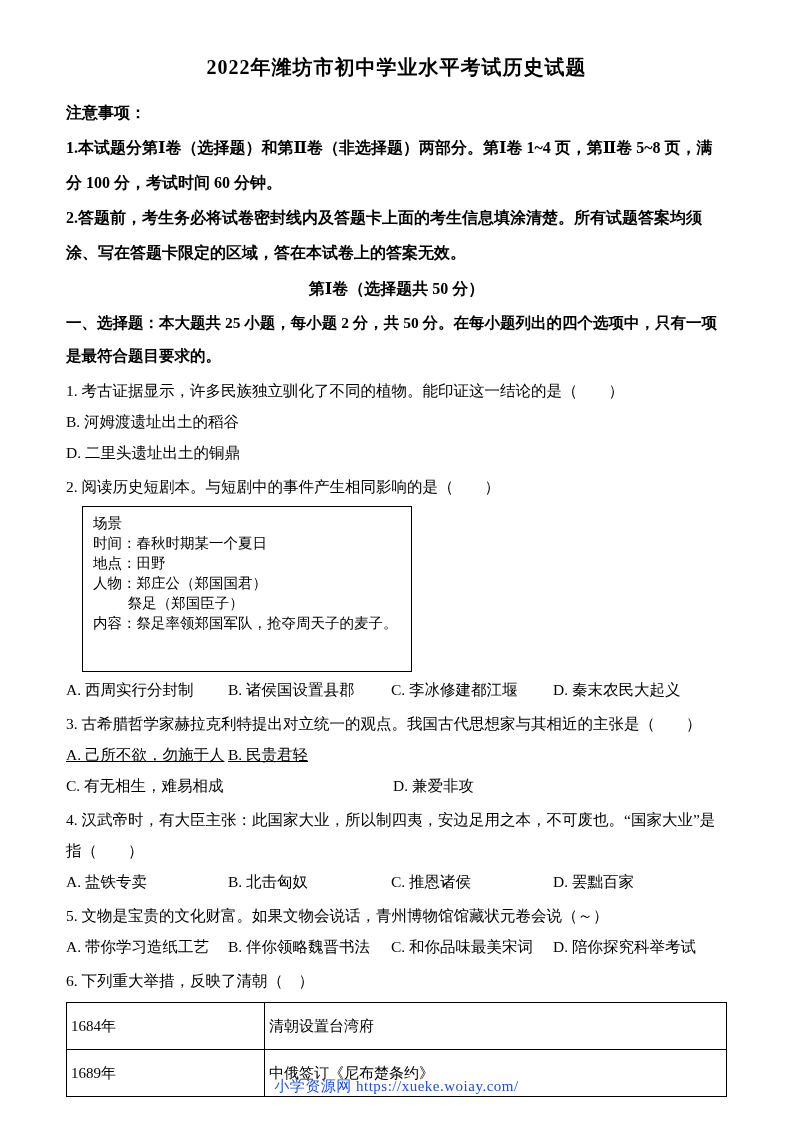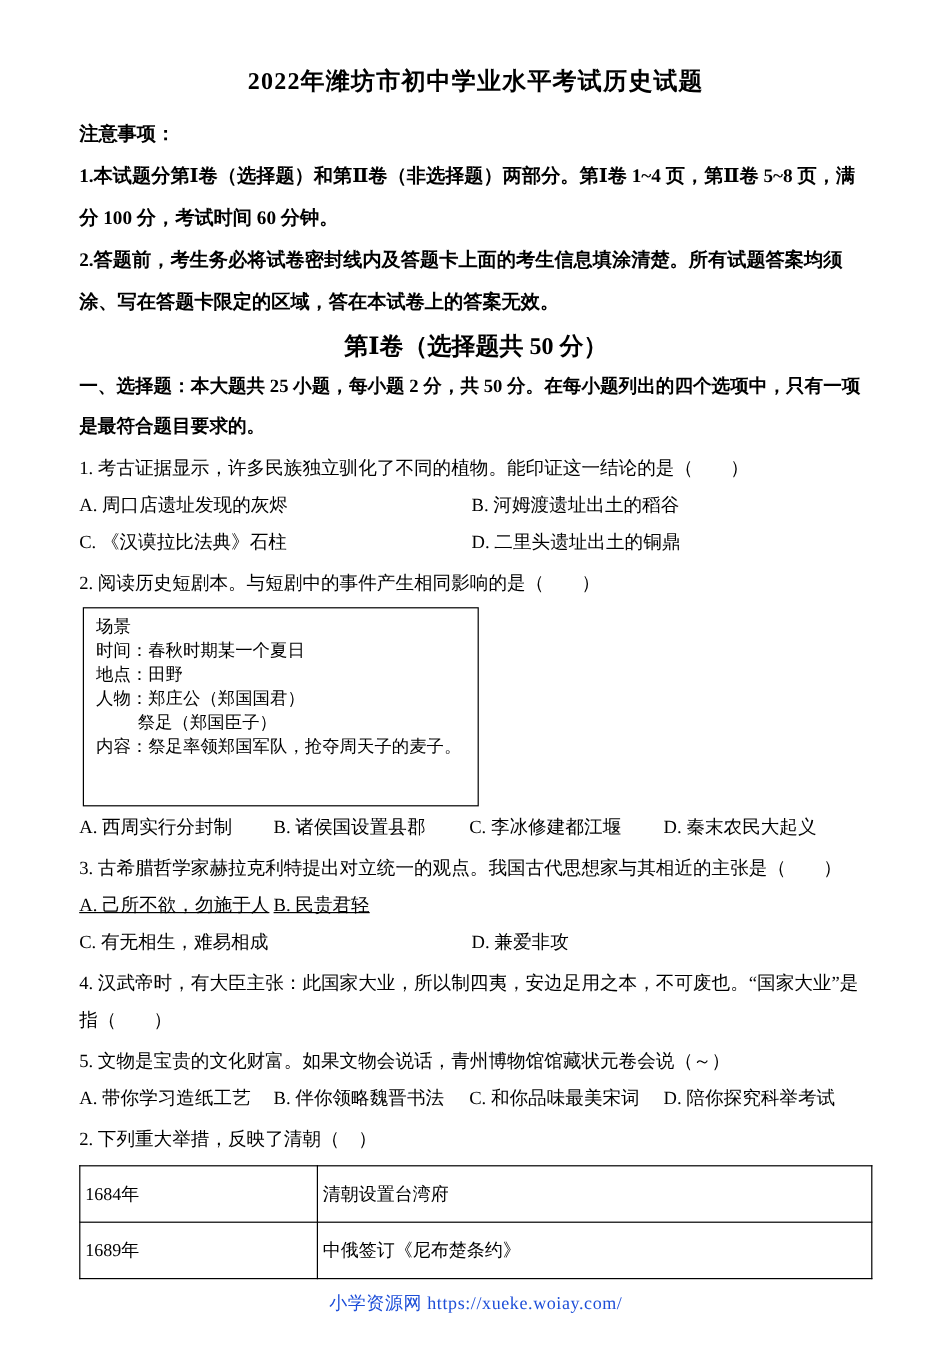--- a/index.html
+++ b/index.html
@@ -20,35 +20,35 @@
     text-align:center;
     font-size:20px;
     font-weight:bold;
     letter-spacing:1px;
   }
   .notice p { margin:0; font-weight:bold; font-size:16px; line-height:35px; }
   .section-head {
     margin:2px 0 0 0;
     text-align:center;
     font-weight:bold;
-    font-size:20px;
+    font-size:16px;
     line-height:34px;
   }
   .section-intro { margin:0; font-weight:bold; font-size:15.5px; line-height:33px; }
   .stem { margin:3px 0 0 0; font-weight:normal; line-height:31px; }
   .opt-row { line-height:31px; }
   .grid { display:grid; }
   .cols-2w { grid-template-columns:327px auto; }
   .cols-2n { grid-template-columns:162px auto;text-decoration:underline; }
   .cols-4 { grid-template-columns:162px 163px 162px auto; }
   .opt { white-space:nowrap; }
   .script-box {
     box-sizing:border-box;
     width:330px;
-    margin:4px 0 2px 3px;
+    margin:4px 0 2px 16px;
     border:1px solid #000;
     padding:6px 10px 38px 10px;
     font-size:14.5px;
     line-height:20px;
   }
   .script-box p { margin:0; }
   .script-box p.indent { padding-left:2.4em; }
   table.q-table {
     width:100%;
     margin-top:6px;
@@ -85,25 +85,23 @@
     <p>1.本试题分第Ⅰ卷（选择题）和第Ⅱ卷（非选择题）两部分。第Ⅰ卷 1~4 页，第Ⅱ卷 5~8 页，满分 100 分，考试时间 60 分钟。</p>
     <p>2.答题前，考生务必将试卷密封线内及答题卡上面的考生信息填涂清楚。所有试题答案均须涂、写在答题卡限定的区域，答在本试卷上的答案无效。</p>
   </div>
 
   <p class="section-head">第Ⅰ卷（选择题共 50 分）</p>
   <p class="section-intro">一、选择题：本大题共 25 小题，每小题 2 分，共 50 分。在每小题列出的四个选项中，只有一项是最符合题目要求的。</p>
 
   <div>
     <p class="stem">1. 考古证据显示，许多民族独立驯化了不同的植物。能印证这一结论的是（　　）</p>
     <div class="opt-row grid cols-2w">
-      <span class="opt">A. 周口店遗址发现的灰烬</span>
       <span class="opt">B. 河姆渡遗址出土的稻谷</span>
     </div>
     <div class="opt-row grid cols-2w">
-      <span class="opt">C. 《汉谟拉比法典》石柱</span>
       <span class="opt">D. 二里头遗址出土的铜鼎</span>
     </div>
   </div>
 
   <div>
     <p class="stem">2. 阅读历史短剧本。与短剧中的事件产生相同影响的是（　　）</p>
     <div class="script-box">
       <p>场景</p>
       <p>时间：春秋时期某一个夏日</p>
       <p>地点：田野</p>
@@ -126,34 +124,40 @@
       <span class="opt">B. 民贵君轻</span>
     </div>
     <div class="opt-row grid cols-2w">
       <span class="opt">C. 有无相生，难易相成</span>
       <span class="opt">D. 兼爱非攻</span>
     </div>
   </div>
 
   <div>
     <p class="stem">4. 汉武帝时，有大臣主张：此国家大业，所以制四夷，安边足用之本，不可废也。“国家大业”是指（　　）</p>
+    <div class="opt-row grid cols-4">
+      <span class="opt">A. 盐铁专卖</span>
+      <span class="opt">B. 北击匈奴</span>
+      <span class="opt">C. 推恩诸侯</span>
+      <span class="opt">D. 罢黜百家</span>
+    </div>
   </div>
 
   <div>
     <p class="stem">5. 文物是宝贵的文化财富。如果文物会说话，青州博物馆馆藏状元卷会说（～）</p>
     <div class="opt-row grid cols-4">
       <span class="opt">A. 带你学习造纸工艺</span>
       <span class="opt">B. 伴你领略魏晋书法</span>
       <span class="opt">C. 和你品味最美宋词</span>
       <span class="opt">D. 陪你探究科举考试</span>
     </div>
   </div>
 
   <div>
-    <p class="stem">2. 下列重大举措，反映了清朝（　）</p>
+    <p class="stem">6. 下列重大举措，反映了清朝（　）</p>
     <table class="q-table">
       <tbody>
         <tr>
           <td class="col-year">1684年</td>
           <td>清朝设置台湾府</td>
         </tr>
         <tr>
           <td class="col-year">1689年</td>
           <td>中俄签订《尼布楚条约》</td>
         </tr>

